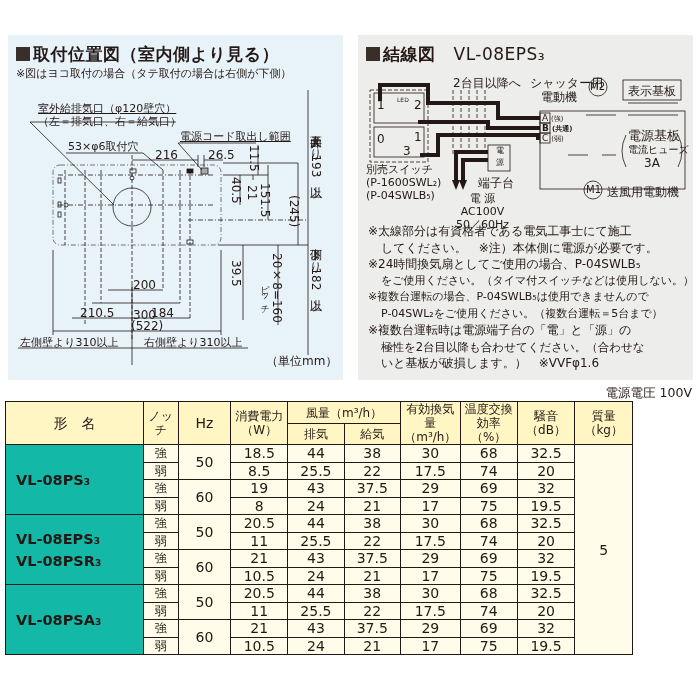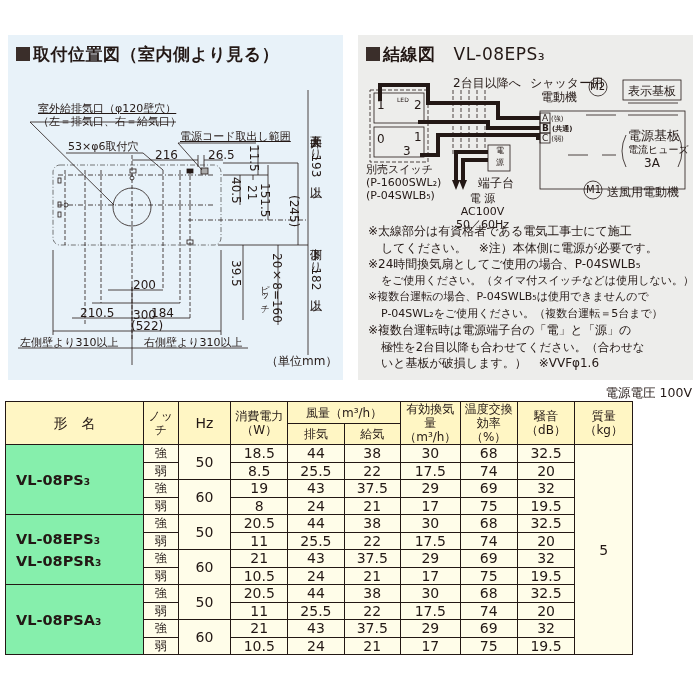--- a/index.html
+++ b/index.html
@@ -18,28 +18,29 @@
   .notes div { white-space:nowrap; }
   .notes .ind { padding-left:13px; }
   .voltage { position:absolute; right:8px; top:385px; font-size:12.5px; }
   table#spec { position:absolute; left:5px; top:401px; width:628px; border-collapse:collapse; font-size:14px; }
   #spec td, #spec th { border:1px solid #231815; text-align:center; padding:0; font-weight:normal; height:16.5px; line-height:16px; }
   #spec th { background:#fff6c4; font-size:12px; line-height:14px; }
   #spec td.model { background:#fff6c4; text-align:left; padding-left:10px; font-weight:bold; font-size:14.5px; }
   #spec td.mass { background:#fffde9; font-size:14px; }
   #spec td.notch { font-size:12px; }
   #spec tbody td { background:#fffde9; }
-  #spec tbody td.model { background:#86efac; }
+  #spec tbody td.model { background:#14b8a6; }
   .model-line { display:block; line-height:22px; }
 </style>
 </head>
 <body>
 
 <div id="left-panel" class="panel">
   <div class="ptitle"><span class="sq"></span><span>取付位置図（室内側より見る）</span></div>
+  <div class="psub">※図はヨコ取付の場合（タテ取付の場合は右側が下側）</div>
 
   <svg class="svgwrap" width="335" height="345" viewBox="0 0 335 345">
     <g stroke="#231815" fill="none" stroke-width="0.8">
 
       <rect x="45" y="130" width="168" height="80" rx="7" stroke-dasharray="5,2,1,2" stroke="#555"></rect>
 
       <line x1="50" y1="140" x2="205" y2="140" stroke-dasharray="5,2,1,2"></line>
       <line x1="50" y1="170" x2="205" y2="170" stroke-dasharray="5,2,1,2"></line>
       <line x1="180" y1="185" x2="300" y2="185" stroke-dasharray="5,2,1,2"></line>
 

